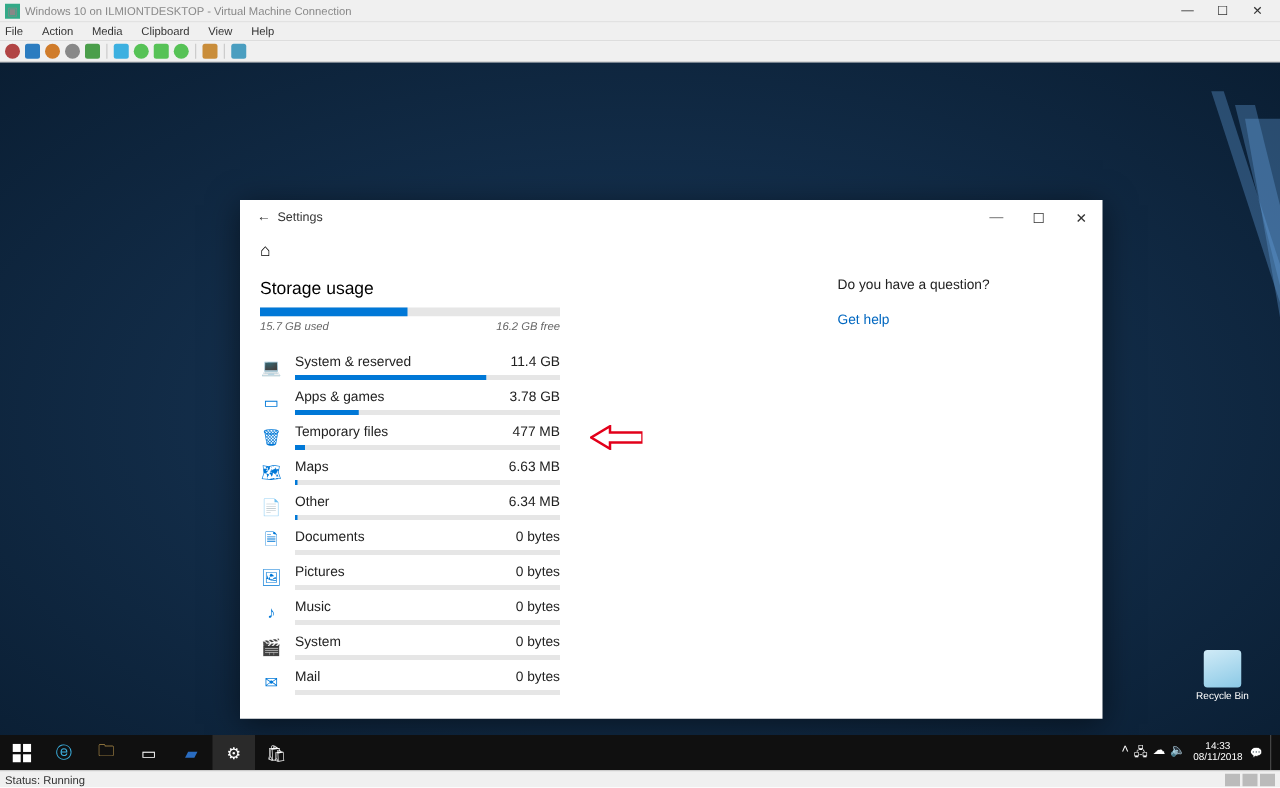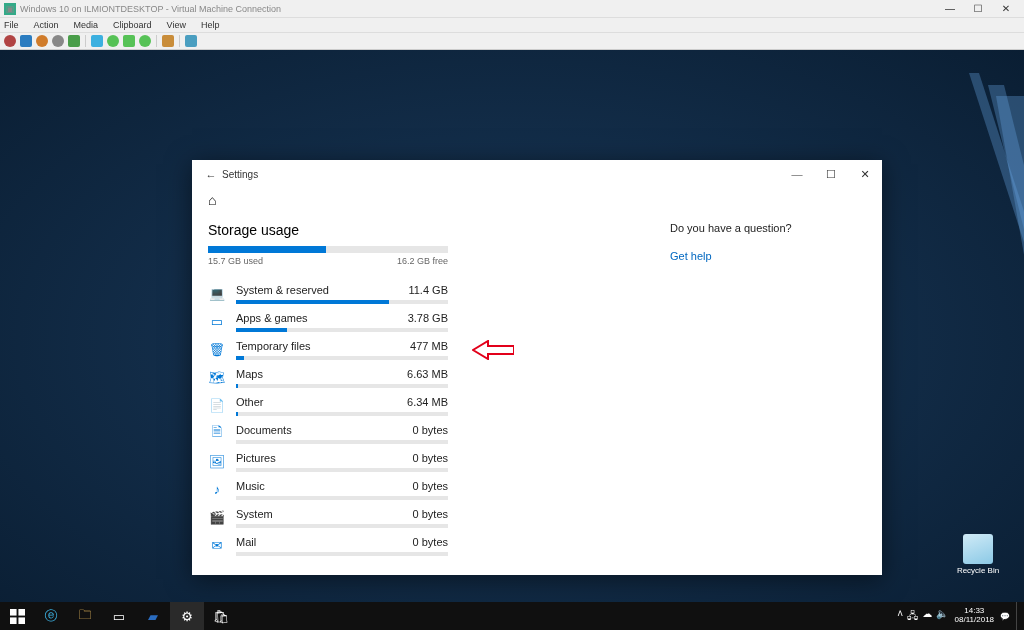--- a/index.html
+++ b/index.html
@@ -47,21 +47,21 @@
 .main-col { flex:1; padding: 4px 16px 0 16px; overflow:hidden; position:relative; }
 .side-col { width:220px; padding: 34px 16px 0 8px; font-size:11px; }
 
 .main-header { display:flex; align-items:center; gap:10px; margin-bottom:14px; }
 .home-icon { font-size:14px; }
 .page-title { font-size:20px; font-weight:400; }
 
 .section-title { font-size:14px; font-weight:400; margin-bottom:8px; }
 .total-bar { width:240px; height:7px; background:#e6e6e6; margin-bottom:3px; position:relative; }
 .total-bar .fill { position:absolute; left:0; top:0; height:100%; background:#0078d7; }
-.total-legend { display:flex; justify-content:space-between; width:240px; font-size:9px; color:#666; margin-bottom:12px; }
+.total-legend { display:flex; justify-content:space-between; width:240px; font-size:9px; color:#666; margin-bottom:12px;font-style:italic; }
 
 .category-list { width:240px; }
 .cat-row { display:flex; gap:10px; padding: 6px 0 2px 0; cursor:default; }
 .cat-icon { width:18px; height:18px; color:#0078d7; display:flex; align-items:center; justify-content:center; font-size:13px; flex-shrink:0; }
 .cat-main { flex:1;text-align:center; }
 .cat-top { display:flex; justify-content:space-between; font-size:11px; color:#222; margin-bottom:4px; }
 .cat-bar { height:4px; background:#e6e6e6; position:relative; }
 .cat-bar .fill { position:absolute; left:0; top:0; height:100%; background:#0078d7; }
 
 .side-q { color:#222; margin-bottom:16px; }
@@ -322,14 +322,21 @@
           <div>14:33</div>
           <div>08/11/2018</div>
         </div>
         <span>💬</span>
         <div class="showdesk"></div>
       </div>
     </div>
 
   </div>
 
+  <div class="host-status">
+    <span>Status: Running</span>
+    <div class="spacer"></div>
+    <div class="ind"></div>
+    <div class="ind"></div>
+    <div class="ind"></div>
+  </div>
 
 </div>
 
 </body></html>

